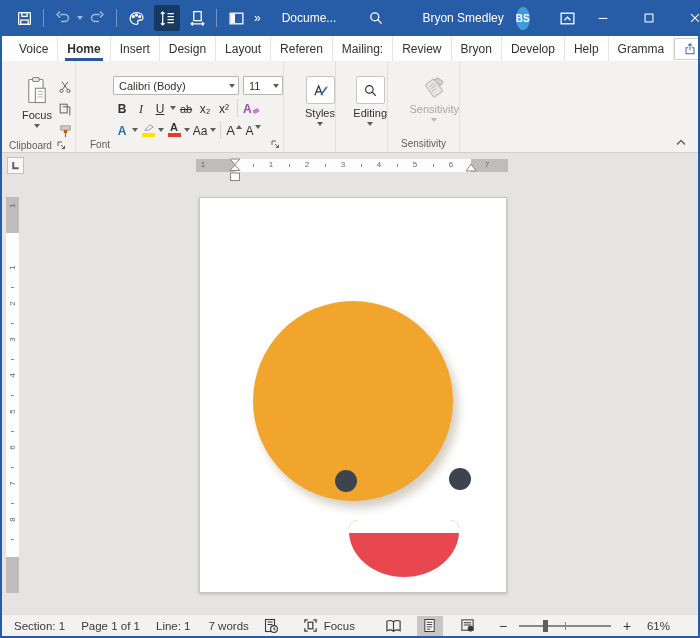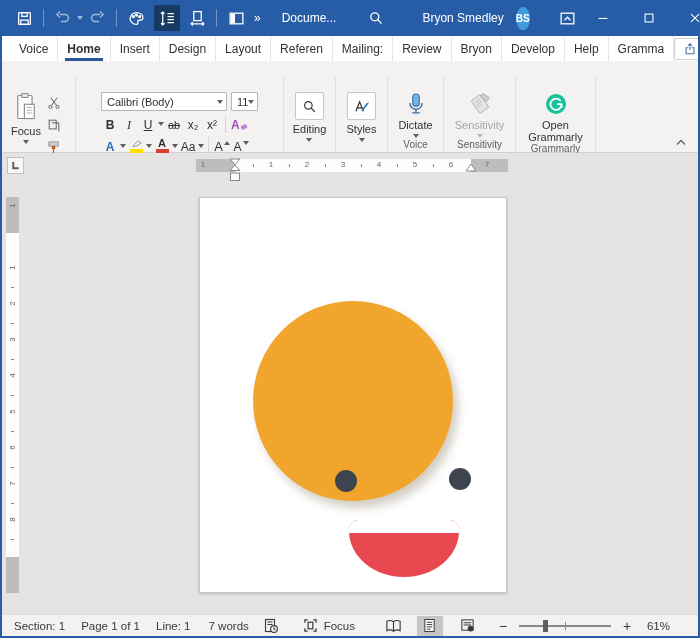--- a/index.html
+++ b/index.html
@@ -32,22 +32,22 @@
     border-right:1px solid #e8e6e4;position:relative;white-space:nowrap;}
   .tab.selected{font-weight:bold;}
   .tab.selected::after{content:"";position:absolute;left:7px;right:7px;bottom:0;height:3px;background:#2b579a;}
   .tab-actions{margin-left:auto;display:flex;align-items:center;gap:9px;padding-right:10px;}
   .tab-act{width:30px;height:20px;border:1px solid #d2d0ce;border-radius:2px;
     display:flex;align-items:center;justify-content:center;color:#4a6da7;background:#fff;}
 
   
   .ribbon{position:absolute;left:0;top:61px;right:0;height:92px;background:#f3f2f1;
     border-bottom:1px solid #d2d0ce;display:flex;box-sizing:border-box;}
-  .rgroup{display:flex;flex-direction:column;align-items:center;border-right:1px solid #e1dfdd;
-    padding-top:15px;box-sizing:border-box;position:relative;flex:0 0 auto;margin-top:16px;}
+  .rgroup{display:flex;flex-direction:column;align-items:flex-end;border-right:1px solid #e1dfdd;
+    padding-top:15px;box-sizing:border-box;position:relative;flex:0 0 auto;}
   .rgroup-label{margin-top:auto;height:16px;font-size:10px;color:#605e5c;
     display:flex;align-items:center;justify-content:center;gap:5px;width:100%;padding-bottom:2px;box-sizing:border-box;}
   .chev{width:0;height:0;border-left:3.5px solid transparent;border-right:3.5px solid transparent;
     border-top:4px solid #605e5c;display:inline-block;}
   .chev-up{border-top:none;border-bottom:4px solid #605e5c;}
   .bigbtn{display:flex;flex-direction:column;align-items:center;gap:3px;font-size:11px;color:#323130;}
   .bigbtn .lbl{line-height:12px;text-align:center;}
   .iconbox{width:27px;height:26px;background:#fff;border:1px solid #c8c6c4;border-radius:2px;
     display:flex;align-items:center;justify-content:center;}
   .dimtxt{color:#a8a6a4;}
@@ -302,21 +302,21 @@
       </div>
     </div>
 
     <div class="rgroup" style="width:208px">
       <div class="font-body">
         <div class="font-row" style="gap:4px">
           <div class="combo" style="width:126px">
             <span>Calibri (Body)</span>
             <span class="chev"></span>
           </div>
-          <div class="combo" style="width:27px">
+          <div class="combo" style="width:40px">
             <span>11</span>
             <span class="chev"></span>
           </div>
         </div>
         <div class="font-row">
           <div class="fbtn" style="font-weight:bold">B</div>
           <div class="fbtn" style="font-style:italic;font-family:'Liberation Serif',serif">I</div>
           <div class="fbtn u-line">U</div>
           <span class="chev"></span>
           <div class="fbtn strike">ab</div>
@@ -355,96 +355,77 @@
           <div class="fbtn" style="font-size:13px">
             <span>A</span>
               <span class="chev chev-up" style="margin:0 0 8px 1px"></span>
           </div>
           <div class="fbtn">
             <span>A</span>
               <span class="chev" style="margin:0 0 8px 1px"></span>
           </div>
         </div>
       </div>
-    </div>
-
-
-    <div class="rgroup" style="width:52px">
-      <div class="bigbtn">
-        <span class="iconbox">
-          <svg width="15" height="15" viewBox="0 0 16 16" fill="none" stroke="#323130" stroke-width="1.2">
-            <circle cx="6.8" cy="6.8" r="4"></circle>
-              <path d="M9.8 9.8 L13.6 13.6"></path>
-            </svg>
-        </span>
-        <span class="lbl">Editing</span>
-        <span class="chev"></span>
-      </div>
-      <div class="rgroup-label"></div>
-    </div>
+      <div class="rgroup-label">
+        <span style="margin-left:14px">Font</span>
+        <svg class="launcher" style="margin-left:auto;margin-right:3px" width="9" height="9" viewBox="0 0 9 9">
+          <path d="M1 1 H5 M1 1 V5" stroke="currentColor"></path>
+            <path d="M4 4 L7.5 7.5 M7.5 7.5 V4.8 M7.5 7.5 H4.8" stroke="currentColor"></path>
+          </svg>
+      </div>
+    </div>
+
 
     <div class="rgroup" style="width:52px">
       <div class="bigbtn">
         <span class="iconbox">
           <svg width="17" height="15" viewBox="0 0 18 16">
             <path d="M3 13 L7 3 L11 13 M4.5 9.5 H9.5" fill="none" stroke="#323130" stroke-width="1.3"></path>
             <path d="M9.5 12.5 L15.5 4.5" stroke="#2b6cb8" stroke-width="1.8"></path>
             <path d="M15.5 4.5 L17 2.6 L15.9 5.4 Z" fill="#323130"></path>
             </svg>
         </span>
         <span class="lbl">Styles</span>
         <span class="chev"></span>
       </div>
       <div class="rgroup-label"></div>
     </div>
 
-    <div class="rgroup" style="width:56px">
+    <div class="rgroup" style="width:52px">
       <div class="bigbtn">
-        <svg width="20" height="24" viewBox="0 0 18 21">
-          <rect x="6" y="1.5" width="6" height="11" rx="3" fill="#6fb3e8" stroke="#41709f" stroke-width="1"></rect>
-          <path d="M3.5 9.5 C3.5 13 6 15.2 9 15.2 C12 15.2 14.5 13 14.5 9.5" fill="none" stroke="#41709f" stroke-width="1.3"></path>
-          <path d="M9 15.2 V18.2 M5.5 18.5 H12.5" fill="none" stroke="#41709f" stroke-width="1.3"></path>
-          </svg>
-        <span class="lbl">Dictate</span>
+        <span class="iconbox">
+          <svg width="15" height="15" viewBox="0 0 16 16" fill="none" stroke="#323130" stroke-width="1.2">
+            <circle cx="6.8" cy="6.8" r="4"></circle>
+              <path d="M9.8 9.8 L13.6 13.6"></path>
+            </svg>
+        </span>
+        <span class="lbl">Editing</span>
         <span class="chev"></span>
       </div>
-      <div class="rgroup-label">
-        <span>Voice</span>
-      </div>
-    </div>
+      <div class="rgroup-label"></div>
+    </div>
+
 
     <div class="rgroup" style="width:72px">
       <div class="bigbtn dimtxt">
         <svg width="24" height="24" viewBox="0 0 22 22">
           <g transform="rotate(-35 11 11)">
             <rect x="6" y="4" width="10" height="14" rx="1.2" fill="#e8e6e4" stroke="#b8b6b4"></rect>
             <path d="M8 7.5 H14 M8 10 H14 M8 12.5 H12" stroke="#c6c4c2"></path>
             </g>
           <rect x="12" y="3" width="7" height="4" rx="1" transform="rotate(35 15.5 5)" fill="#d4d2d0" stroke="#b8b6b4"></rect>
           </svg>
         <span class="lbl">Sensitivity</span>
         <span class="chev" style="border-top-color:#b8b6b4"></span>
       </div>
       <div class="rgroup-label">
         <span>Sensitivity</span>
       </div>
     </div>
 
-    <div class="rgroup" style="width:80px;border-right:1px solid #e1dfdd">
-      <div class="bigbtn">
-        <svg width="24" height="24" viewBox="0 0 24 24">
-          <circle cx="12" cy="12" r="10" fill="#15c39a"></circle>
-          <path d="M16.2 8.5 A5.6 5.6 0 1 0 17.6 12.2 L17.6 15 M17.6 12.2 H13.8" fill="none" stroke="#fff" stroke-width="1.8" stroke-linecap="round"></path>
-          </svg>
-        <span class="lbl" style="width:62px">Open Grammarly</span>
-      </div>
-      <div class="rgroup-label">
-        <span>Grammarly</span>
-      </div>
-    </div>
 
     <div style="margin-left:auto;align-self:flex-end;padding:0 14px 6px">
       <svg width="10" height="7" viewBox="0 0 10 7" fill="none" stroke="#605e5c" stroke-width="1.3">
         <path d="M1 5.5 L5 1.5 L9 5.5"></path>
         </svg>
     </div>
   </div>
 
   <div class="docarea">
 

